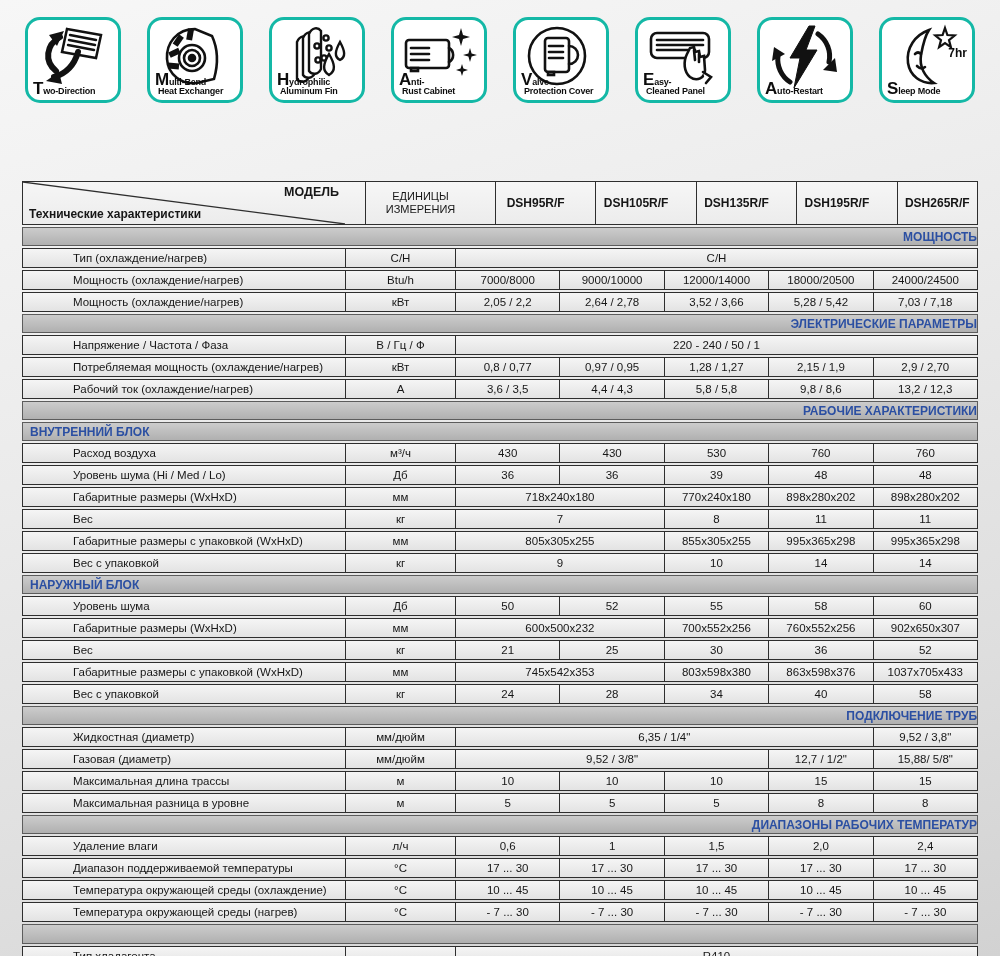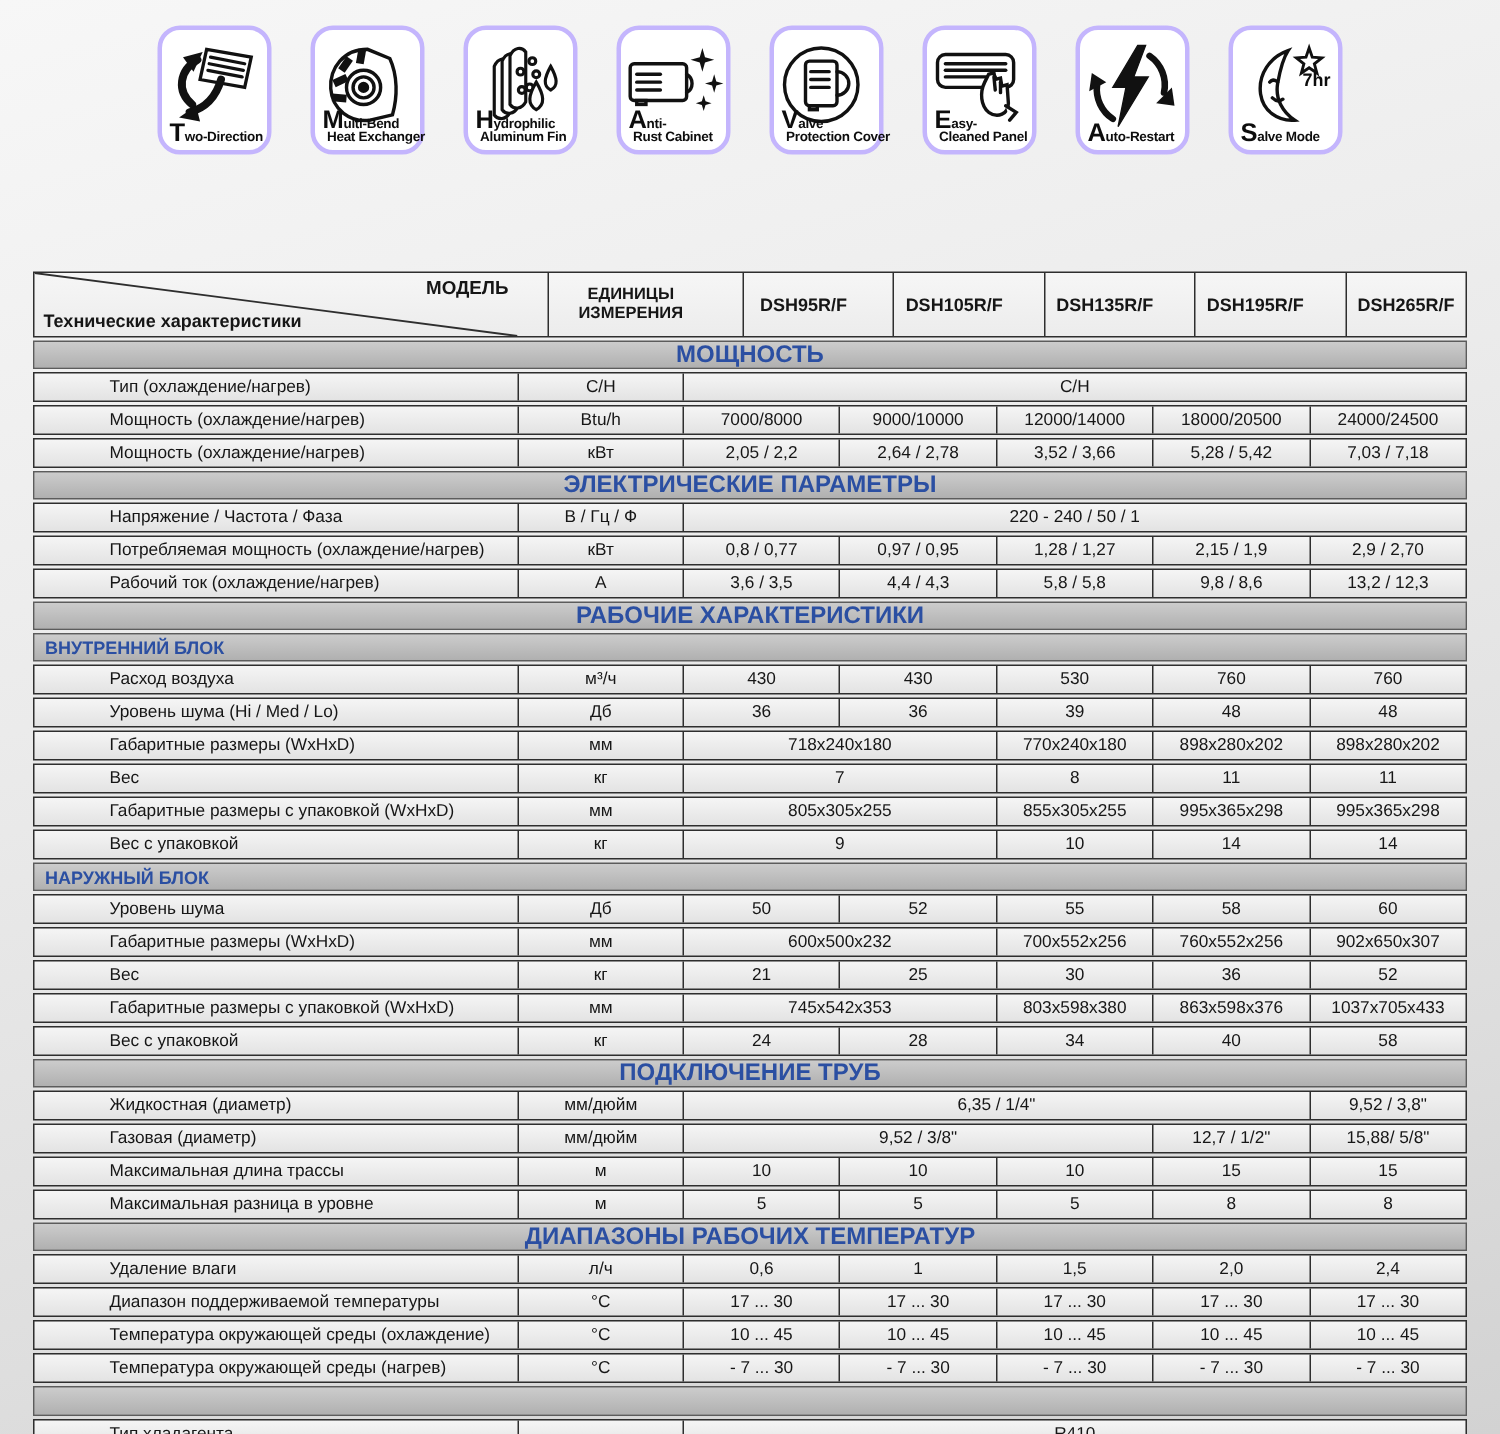--- a/index.html
+++ b/index.html
@@ -10,22 +10,22 @@
     color:#161616;
     --accent:#2b4fa2;
     --line:#2e2e2e;
   }
   
   .features{
     display:flex;justify-content:center;gap:26px;
     padding-top:17px;height:100px;
   }
   .feature-tile{
-    position:relative;width:76px;height:86px;box-sizing:border-box;
-    background:#fff;border:3px solid #c4b5fd;border-radius:15px;
+    position:relative;width:96px;height:86px;box-sizing:border-box;
+    background:#fff;border:3px solid #14b8a6;border-radius:15px;
     flex:0 0 auto;
   }
   .feature-tile svg{position:absolute;left:0;top:0;width:100%;height:100%;}
   .f-label{
     position:absolute;left:5px;right:1px;bottom:3px;
     font-weight:bold;font-size:9px;line-height:1.08;letter-spacing:-0.2px;
     color:#0d0d0d;white-space:nowrap;
   }
   .f-label .cap{font-size:17px;line-height:0.8;}
   .f-line2{padding-left:3px;}
@@ -41,31 +41,31 @@
     border:1px solid var(--line);
     background:linear-gradient(#f6f6f6,#ececec);
     gap:20px;
   }
   .hdr-cell{
     border-left:1px solid var(--line);
     display:flex;align-items:center;justify-content:center;
     text-align:center;font-weight:bold;font-size:12px;
   }
   .hdr-cell:first-child{border-left:none;}
-  .units-head{font-weight:bold;font-size:11px;line-height:1.15;padding:0 10px;}
+  .units-head{font-weight:normal;font-size:11px;line-height:1.15;padding:0 10px;}
   .corner{position:relative;}
   .corner svg{position:absolute;inset:0;width:100%;height:100%;}
   .corner-top{position:absolute;top:3px;right:6px;font-weight:bold;font-size:12.5px;}
   .corner-bottom{position:absolute;bottom:3px;left:6px;font-weight:bold;font-size:12px;}
   .bar{
     margin-top:2px;height:19px;box-sizing:border-box;
     border:1px solid #5c5c5c;
     background:linear-gradient(#cccccc,#b0b0b0);
-    display:flex;align-items:center;justify-content:center;
-    font-weight:bold;font-size:16px;color:var(--accent);
+    display:flex;align-items:center;justify-content:flex-end;
+    font-weight:bold;font-size:12px;color:var(--accent);
   }
   .bar.sub{justify-content:flex-start;padding-left:7px;font-size:12px;}
   .bar.gap{height:20px;}
   .trow{
     margin-top:2px;display:grid;grid-template-columns:322px 110px repeat(5,1fr);
     height:20px;box-sizing:border-box;
     border:1px solid var(--line);
     background:linear-gradient(#f5f5f5 0%,#ebebeb 55%,#e3e3e3 100%);
     font-size:11.5px;
   }
@@ -185,21 +185,21 @@
         <div><span class="cap">A</span><span>uto-Restart</span></div>
       </div></div>
     <div class="feature-tile"><span><svg viewBox="0 0 80 80">
           <g fill="none" stroke="#111" stroke-linecap="round" stroke-width="2.6">
    <path d="M42 10 C28 15 19 28 21 43 C23 56 34 64 47 63 C38 57 32 47 34 35 C36 24 38 16 42 10 Z" fill="#fff"></path>
    <path d="M28 34 q3 -3 6 0"></path>
             <path d="M30 46 q4 4 8 1"></path>
           </g>
    <path d="M58 8 l2.4 7 7.3 .5 -5.7 4.6 1.9 7 -5.9-4 -5.9 4 1.9-7 -5.7-4.6 7.3-.5 Z" fill="#fff" stroke="#111" stroke-width="2.2"></path>
         </svg></span><span class="f-badge">7hr</span><div class="f-label">
-        <div><span class="cap">S</span><span>alve Mode</span></div>
+        <div><span class="cap">S</span><span>leep Mode</span></div>
       </div></div>
   </div>
 
 <div class="spec-table">
   <div class="hdr-row">
     <div class="hdr-cell corner">
       <svg viewBox="0 0 322 44" preserveAspectRatio="none">
         <line x1="0" y1="0" x2="322" y2="44" stroke="#2e2e2e" stroke-width="1.3"></line>
       </svg>
       <span class="corner-top">МОДЕЛЬ</span>

